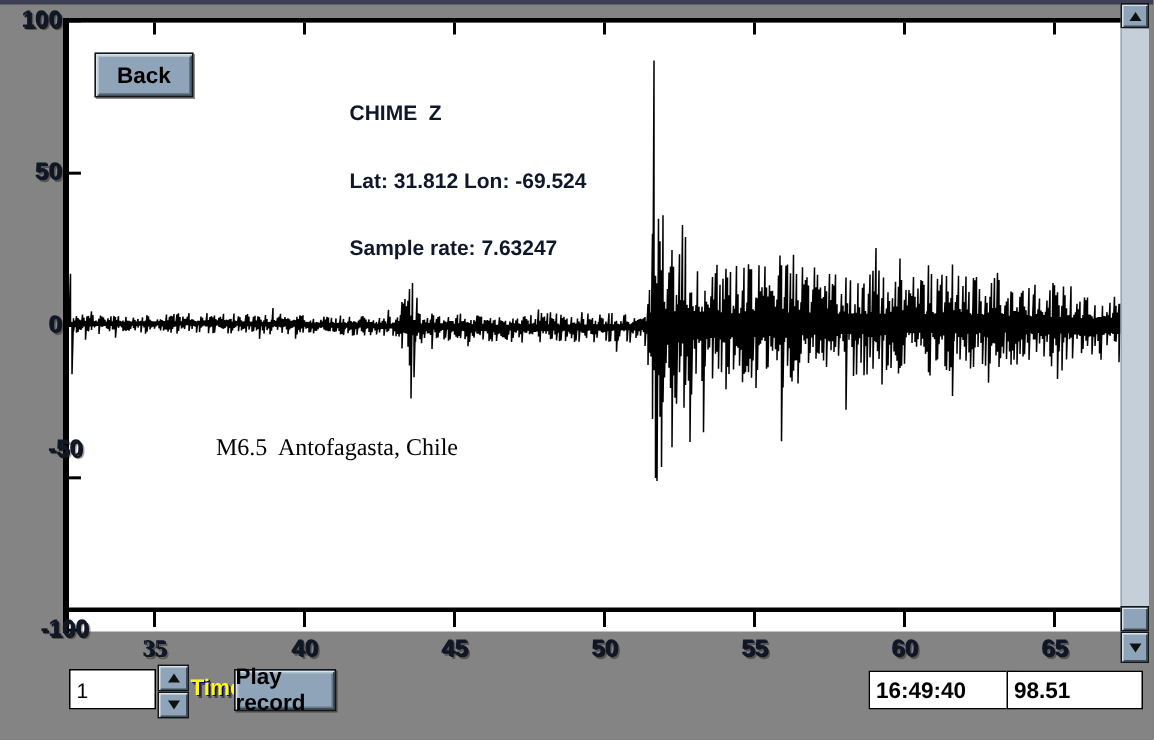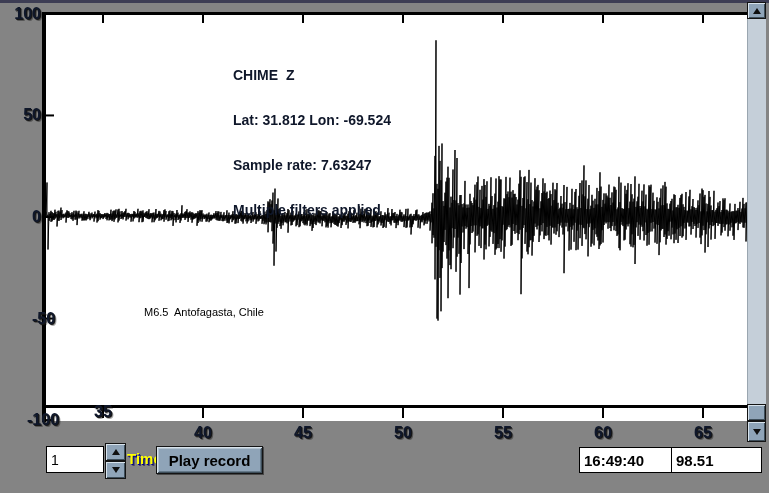--- a/index.html
+++ b/index.html
@@ -30,21 +30,21 @@
     position:absolute;background:#8fa4b8;border:1px solid #141414;
     box-shadow:inset 1px 1px 0 #d8e3ec,inset -1px -1px 0 #3e4e5a;
     display:flex;align-items:center;justify-content:center;
   }
   .field{
     position:absolute;background:#ffffff;border:1px solid #000;
     font-weight:bold;font-size:15px;color:#000;
     display:flex;align-items:center;padding:0 4px;
   }
   .infoblock{position:absolute;left:233px;top:38px;width:230px;color:#0f172a;font-weight:bold;font-size:14px;line-height:15px;white-space:pre;}
-  .annotation{position:absolute;left:144px;top:306px;font-family:Liberation Sans, sans-serif;font-size:11px;color:#000;white-space:pre;}
+  .annotation{position:absolute;left:144px;top:290px;font-family:Liberation Serif, serif;font-size:16px;color:#000;white-space:pre;}
   .timeexp{position:absolute;left:127px;top:450px;font-size:15px;font-weight:bold;color:#ffff00;
     text-shadow:1px 1px 0 #00008b,2px 2px 0 rgba(0,0,60,.5);z-index:1;white-space:nowrap;}
   .tri-up{width:0;height:0;border-left:4px solid transparent;border-right:4px solid transparent;border-bottom:6px solid #101010;}
   .tri-down{width:0;height:0;border-left:4px solid transparent;border-right:4px solid transparent;border-top:6px solid #101010;}
   .sb-track{position:absolute;left:747px;top:19px;width:19px;height:385px;background:#c5cfd9;border-left:1px solid #9aa6b0;}
 </style>
 </head>
 <body>
 
 <div class="screen">
@@ -78,54 +78,54 @@
         <rect x="702" y="15" width="2" height="8" fill="#000"></rect>
         <rect x="702" y="408" width="2" height="10" fill="#000"></rect>
       </g>
     <path id="trace" fill="none" stroke="#000" stroke-width="1" d="M46 211.8L46 217.5L47 182.5L47 217.8L48 214.7L48 249.5L49 212.2L49 220.9L50 213.8L50 218.1L51 210.8L51 221.8L52 212.0L52 221.3L53 213.0L53 219.6L54 213.5L54 220.0L55 209.7L55 218.7L56 211.8L56 217.6L57 214.0L57 226.5L58 210.8L58 220.5L59 210.6L59 220.9L60 212.1L60 217.6L61 207.6L61 220.0L62 210.1L62 217.4L63 214.1L63 218.3L64 213.7L64 217.3L65 214.6L65 217.3L66 212.5L66 222.6L67 210.3L67 217.4L68 211.0L68 218.0L69 211.6L69 217.4L70 213.1L70 217.1L71 214.6L71 218.8L72 212.2L72 219.4L73 213.5L73 220.8L74 210.8L74 217.2L75 214.4L75 219.6L76 210.6L76 219.6L77 211.4L77 225.1L78 213.3L78 217.6L79 210.8L79 218.5L80 213.9L80 217.1L81 214.4L81 218.2L82 213.7L82 220.7L83 214.5L83 220.1L84 211.3L84 220.6L85 213.8L85 220.0L86 213.9L86 220.5L87 214.3L87 219.3L88 214.5L88 217.0L89 211.8L89 218.7L90 213.3L90 220.2L91 214.4L91 217.2L92 212.6L92 218.4L93 214.2L93 217.0L94 214.0L94 221.6L95 211.6L95 217.0L96 214.4L96 218.3L97 213.7L97 222.5L98 210.1L98 221.2L99 210.9L99 217.6L100 213.1L100 219.6L101 214.0L101 218.2L102 214.3L102 217.7L103 214.3L103 219.1L104 214.3L104 217.6L105 213.0L105 216.9L106 214.2L106 218.9L107 212.9L107 220.3L108 213.4L108 217.6L109 214.0L109 220.4L110 214.1L110 219.6L111 209.7L111 219.7L112 213.5L112 221.1L113 211.2L113 219.6L114 210.5L114 221.8L115 210.8L115 219.3L116 209.4L116 217.8L117 214.3L117 217.6L118 209.5L118 222.4L119 208.8L119 220.6L120 211.4L120 216.8L121 214.3L121 219.0L122 211.0L122 218.2L123 212.6L123 219.4L124 212.5L124 216.8L125 211.1L125 216.9L126 208.8L126 220.6L127 213.3L127 217.3L128 212.8L128 219.3L129 213.1L129 217.1L130 214.0L130 217.7L131 214.3L131 221.7L132 213.8L132 216.9L133 214.0L133 221.4L134 211.0L134 218.5L135 211.9L135 217.6L136 213.7L136 216.9L137 213.8L137 217.6L138 208.8L138 217.5L139 213.3L139 222.2L140 211.3L140 218.3L141 210.8L141 217.7L142 211.6L142 222.2L143 210.4L143 221.7L144 212.8L144 217.0L145 213.7L145 216.9L146 211.8L146 218.0L147 211.2L147 218.3L148 212.7L148 218.9L149 209.2L149 219.2L150 213.5L150 218.6L151 213.1L151 217.6L152 213.5L152 222.3L153 212.8L153 218.6L154 212.6L154 222.2L155 214.5L155 220.3L156 209.0L156 218.6L157 213.8L157 218.0L158 214.1L158 217.1L159 210.9L159 220.8L160 211.5L160 217.5L161 213.7L161 220.3L162 214.4L162 219.2L163 214.3L163 219.0L164 210.1L164 221.7L165 209.4L165 217.4L166 211.1L166 219.7L167 214.5L167 217.3L168 214.5L168 221.2L169 211.2L169 220.8L170 210.5L170 218.0L171 213.7L171 220.3L172 210.9L172 219.3L173 211.3L173 225.9L174 213.1L174 217.3L175 214.7L175 220.2L176 213.6L176 222.4L177 210.0L177 217.5L178 212.7L178 220.0L179 214.7L179 218.9L180 214.6L180 222.9L181 213.3L181 220.5L182 205.3L182 218.0L183 213.4L183 217.3L184 214.2L184 218.0L185 211.9L185 219.9L186 211.2L186 217.7L187 209.2L187 218.2L188 212.4L188 221.9L189 212.8L189 217.9L190 211.4L190 217.5L191 212.7L191 219.6L192 212.2L192 222.7L193 212.8L193 219.5L194 213.9L194 218.8L195 213.7L195 218.4L196 213.2L196 217.8L197 213.5L197 225.8L198 211.2L198 223.0L199 212.7L199 219.9L200 210.2L200 221.5L201 210.7L201 218.9L202 210.2L202 221.7L203 213.5L203 217.6L204 214.7L204 219.1L205 214.6L205 218.5L206 214.7L206 221.6L207 213.7L207 221.5L208 215.1L208 219.0L209 212.5L209 222.2L210 215.1L210 220.4L211 214.7L211 220.6L212 214.9L212 219.4L213 215.2L213 218.2L214 213.2L214 218.6L215 214.4L215 218.1L216 211.1L216 219.6L217 213.0L217 220.3L218 211.2L218 220.4L219 211.7L219 220.8L220 215.2L220 220.7L221 211.9L221 218.3L222 214.7L222 220.9L223 215.4L223 221.3L224 212.3L224 220.9L225 215.4L225 218.6L226 215.1L226 220.6L227 210.3L227 222.9L228 215.1L228 222.6L229 212.6L229 223.4L230 214.9L230 219.4L231 215.5L231 218.4L232 214.4L232 222.1L233 211.2L233 220.3L234 214.0L234 219.5L235 214.9L235 223.7L236 214.1L236 223.4L237 214.5L237 219.2L238 215.1L238 223.1L239 213.7L239 219.0L240 213.0L240 218.3L241 211.0L241 220.8L242 210.7L242 221.6L243 211.8L243 223.6L244 213.0L244 219.3L245 214.8L245 218.7L246 213.0L246 221.3L247 214.7L247 223.5L248 214.5L248 221.4L249 213.5L249 218.7L250 215.6L250 220.3L251 214.6L251 223.0L252 215.9L252 219.6L253 212.0L253 221.6L254 215.1L254 219.3L255 214.0L255 219.3L256 212.4L256 223.8L257 214.2L257 219.4L258 215.8L258 221.4L259 206.6L259 220.6L260 211.2L260 218.9L261 215.9L261 218.9L262 215.2L262 223.8L263 215.1L263 220.8L264 213.1L264 224.2L265 211.6L265 222.6L266 214.0L266 224.4L267 210.1L267 222.4L268 201.4L268 232.3L269 202.4L269 221.7L270 199.3L270 222.1L271 204.2L271 222.4L272 200.5L272 231.2L273 192.6L273 243.6L274 210.3L274 265.7L275 188.6L275 223.5L276 213.3L276 251.5L277 213.3L277 227.8L278 198.5L278 223.8L279 208.9L279 221.8L280 209.3L280 226.1L281 215.6L281 228.8L282 213.4L282 222.8L283 213.1L283 225.3L284 214.8L284 220.7L285 212.0L285 222.3L286 215.4L286 222.1L287 213.1L287 223.3L288 209.0L288 232.7L289 210.2L289 219.5L290 215.3L290 221.5L291 212.6L291 225.4L292 211.3L292 225.0L293 210.9L293 221.8L294 215.5L294 220.6L295 215.6L295 219.9L296 213.6L296 226.3L297 214.4L297 225.1L298 214.9L298 219.7L299 211.4L299 227.2L300 214.0L300 226.3L301 214.0L301 221.4L302 214.1L302 220.7L303 215.9L303 223.1L304 212.1L304 224.5L305 209.9L305 225.3L306 215.5L306 223.9L307 209.1L307 225.5L308 214.1L308 220.4L309 214.0L309 220.7L310 212.6L310 226.1L311 214.8L311 224.3L312 214.8L312 230.8L313 215.4L313 228.0L314 213.3L314 221.8L315 216.1L315 223.9L316 213.4L316 225.1L317 214.3L317 220.9L318 210.3L318 222.4L319 210.5L319 222.4L320 211.2L320 223.4L321 211.1L321 220.5L322 215.9L322 226.3L323 213.3L323 220.6L324 213.7L324 220.8L325 213.4L325 222.3L326 213.9L326 227.4L327 212.1L327 226.1L328 215.5L328 227.6L329 213.6L329 221.4L330 213.2L330 223.2L331 216.5L331 227.3L332 216.5L332 222.8L333 211.5L333 222.3L334 213.6L334 223.9L335 214.0L335 224.8L336 214.9L336 224.9L337 213.8L337 226.0L338 216.5L338 226.6L339 216.5L339 223.1L340 214.3L340 220.3L341 215.2L341 228.0L342 212.3L342 225.2L343 215.6L343 221.3L344 213.6L344 221.8L345 212.4L345 220.3L346 215.6L346 224.9L347 216.1L347 222.7L348 213.6L348 228.4L349 211.2L349 221.0L350 210.8L350 221.8L351 212.7L351 221.9L352 213.7L352 220.4L353 216.2L353 222.9L354 210.1L354 222.2L355 215.7L355 222.8L356 215.2L356 221.2L357 212.7L357 221.2L358 216.6L358 221.0L359 206.3L359 224.3L360 213.9L360 228.2L361 208.7L361 220.6L362 211.6L362 222.1L363 211.0L363 220.7L364 214.0L364 222.5L365 208.9L365 220.8L366 216.3L366 223.1L367 208.2L367 226.2L368 212.1L368 225.8L369 212.7L369 220.3L370 214.2L370 223.0L371 209.0L371 226.9L372 215.7L372 221.8L373 216.5L373 227.4L374 209.8L374 227.0L375 212.0L375 221.0L376 211.2L376 220.5L377 213.2L377 227.4L378 212.4L378 224.4L379 216.3L379 221.1L380 216.5L380 222.5L381 211.3L381 225.5L382 215.2L382 223.0L383 215.0L383 228.0L384 215.8L384 226.9L385 212.4L385 220.2L386 214.3L386 227.8L387 215.5L387 220.9L388 208.1L388 221.8L389 212.7L389 221.9L390 216.4L390 223.7L391 216.4L391 225.4L392 209.0L392 220.4L393 212.9L393 220.2L394 213.1L394 222.6L395 212.0L395 222.9L396 216.0L396 228.1L397 213.9L397 222.7L398 216.3L398 225.2L399 214.7L399 220.3L400 209.7L400 220.5L401 211.9L401 221.5L402 212.4L402 221.8L403 216.2L403 221.3L404 214.4L404 227.1L405 215.7L405 220.8L406 208.9L406 227.8L407 216.0L407 227.4L408 208.7L408 220.5L409 216.3L409 220.3L410 214.5L410 227.4L411 213.8L411 234.5L412 215.8L412 227.1L413 216.2L413 224.3L414 214.1L414 220.2L415 215.9L415 220.2L416 210.2L416 220.8L417 209.6L417 220.1L418 214.4L418 227.7L419 214.6L419 220.0L420 216.1L420 228.4L421 215.6L421 221.5L422 214.8L422 222.3L423 212.1L423 220.3L424 214.1L424 225.3L425 213.3L425 223.7L426 212.8L426 220.7L427 212.5L427 223.8L428 212.9L428 219.9L429 212.2L429 221.4L430 211.4L430 230.6L431 214.1L431 222.4L432 202.7L432 243.3L433 193.3L433 235.1L434 208.4L434 237.7L435 155.9L435 279.4L436 40.3L436 246.8L437 183.9L437 318.6L438 188.8L438 320.6L439 145.9L439 250.2L440 160.9L440 277.9L441 180.2L441 311.3L442 143.5L442 268.1L443 201.1L443 251.6L444 205.9L444 242.0L445 192.7L445 229.8L446 181.6L446 245.1L447 177.7L447 258.6L448 166.7L448 298.2L449 177.8L449 250.4L450 207.5L450 265.1L451 196.7L451 269.2L452 202.8L452 228.2L453 169.5L453 248.2L454 200.0L454 237.5L455 150.0L455 229.0L456 200.4L456 271.8L457 158.0L457 256.7L458 203.1L458 237.6L459 205.3L459 253.8L460 195.1L460 294.6L461 195.0L461 263.0L462 204.1L462 226.5L463 207.4L463 232.5L464 203.4L464 249.1L465 180.9L465 226.1L466 204.5L466 228.7L467 207.9L467 227.2L468 204.5L468 254.0L469 207.6L469 288.1L470 193.8L470 244.4L471 201.1L471 226.0L472 203.0L472 233.0L473 205.2L473 231.6L474 197.5L474 225.4L475 184.7L475 252.4L476 199.7L476 225.3L477 182.2L477 235.8L478 176.5L478 234.4L479 206.9L479 245.9L480 189.8L480 226.3L481 208.1L481 248.1L482 185.9L482 228.2L483 199.6L483 228.4L484 179.1L484 259.5L485 185.0L485 244.6L486 196.9L486 249.3L487 181.3L487 226.0L488 208.9L488 224.8L489 203.9L489 246.4L490 205.8L490 236.9L491 177.3L491 230.6L492 196.1L492 231.8L493 208.8L493 243.9L494 205.1L494 233.1L495 193.6L495 254.8L496 178.5L496 249.4L497 207.5L497 248.1L498 201.7L498 244.0L499 176.2L499 248.1L500 179.5L500 239.1L501 179.5L501 251.8L502 206.1L502 240.4L503 207.1L503 224.7L504 198.3L504 258.6L505 198.9L505 246.6L506 176.9L506 230.2L507 194.1L507 229.2L508 191.5L508 226.8L509 197.2L509 225.0L510 177.6L510 227.4L511 191.7L511 245.9L512 197.6L512 244.8L513 190.2L513 223.9L514 194.1L514 231.0L515 193.8L515 233.8L516 197.1L516 225.1L517 204.5L517 232.9L518 199.6L518 240.2L519 183.7L519 234.1L520 170.3L520 229.8L521 176.8L521 294.2L522 205.9L522 258.4L523 198.0L523 228.0L524 177.2L524 225.1L525 176.4L525 243.9L526 208.3L526 232.2L527 182.1L527 251.6L528 199.2L528 254.3L529 169.9L529 247.2L530 204.1L530 240.3L531 182.6L531 240.1L532 200.1L532 255.6L533 206.5L533 241.8L534 201.5L534 235.8L535 178.2L535 223.5L536 189.7L536 227.0L537 186.6L537 229.4L538 184.9L538 225.6L539 190.3L539 242.0L540 208.3L540 235.4L541 201.3L541 225.0L542 193.0L542 231.4L543 178.4L543 223.1L544 191.5L544 239.1L545 183.2L545 235.2L546 193.0L546 235.8L547 191.7L547 226.9L548 199.0L548 235.2L549 198.0L549 240.4L550 190.6L550 225.8L551 194.1L551 244.6L552 205.7L552 227.1L553 182.7L553 227.7L554 200.1L554 233.5L555 189.3L555 227.5L556 190.3L556 234.7L557 183.0L557 231.3L558 202.8L558 223.9L559 209.1L559 237.1L560 207.8L560 225.5L561 196.0L561 222.6L562 203.7L562 227.5L563 207.7L563 234.5L564 185.0L564 273.2L565 202.1L565 222.6L566 209.1L566 226.5L567 186.9L567 222.8L568 209.0L568 231.3L569 208.8L569 250.6L570 202.9L570 226.9L571 208.5L571 249.6L572 188.8L572 229.6L573 204.8L573 225.4L574 209.1L574 241.8L575 191.9L575 222.7L576 189.0L576 250.2L577 207.3L577 230.7L578 209.1L578 249.6L579 195.8L579 224.6L580 183.0L580 238.2L581 208.0L581 224.9L582 180.5L582 245.9L583 194.4L583 227.4L584 165.4L584 228.2L585 196.3L585 234.1L586 180.4L586 239.3L587 209.1L587 223.6L588 198.7L588 256.4L589 185.0L589 227.2L590 209.2L590 223.3L591 205.7L591 246.7L592 194.8L592 243.6L593 200.7L593 229.8L594 207.9L594 245.3L595 198.8L595 228.3L596 204.4L596 234.3L597 187.9L597 236.8L598 204.4L598 240.5L599 191.1L599 249.0L600 172.3L600 245.4L601 186.6L601 243.9L602 206.9L602 230.2L603 199.9L603 242.5L604 193.4L604 225.0L605 203.7L605 221.8L606 193.4L606 223.4L607 195.6L607 222.1L608 197.4L608 228.7L609 184.6L609 222.2L610 197.8L610 228.0L611 205.0L611 231.1L612 192.4L612 226.1L613 202.6L613 221.9L614 186.6L614 230.3L615 187.3L615 225.8L616 189.8L616 231.1L617 209.3L617 235.9L618 207.5L618 234.5L619 176.8L619 248.1L620 202.1L620 250.3L621 182.6L621 221.9L622 208.0L622 224.7L623 209.0L623 226.1L624 208.8L624 240.4L625 185.8L625 239.7L626 193.8L626 229.5L627 189.9L627 224.3L628 183.2L628 226.4L629 208.2L629 223.7L630 201.6L630 244.2L631 184.0L631 246.6L632 194.3L632 234.3L633 201.7L633 247.3L634 198.6L634 244.9L635 176.4L635 264.0L636 206.9L636 227.4L637 201.3L637 222.2L638 196.7L638 235.9L639 183.8L639 224.6L640 206.0L640 239.7L641 207.9L641 224.8L642 190.7L642 226.7L643 201.4L643 231.2L644 184.4L644 240.5L645 206.4L645 222.4L646 194.6L646 235.0L647 208.8L647 245.7L648 209.8L648 232.9L649 185.3L649 244.7L650 186.8L650 231.6L651 184.7L651 222.8L652 209.1L652 231.4L653 192.7L653 222.0L654 200.8L654 228.6L655 209.3L655 242.6L656 210.0L656 224.4L657 197.3L657 243.8L658 201.8L658 225.0L659 208.4L659 255.1L660 197.8L660 242.3L661 188.6L661 230.4L662 205.3L662 228.8L663 185.4L663 228.9L664 205.1L664 237.0L665 181.9L665 234.5L666 186.7L666 244.6L667 203.4L667 238.9L668 208.8L668 231.2L669 209.3L669 235.7L670 203.7L670 221.6L671 201.0L671 239.3L672 198.8L672 227.6L673 210.5L673 234.4L674 194.3L674 243.2L675 195.0L675 233.6L676 207.3L676 239.8L677 207.3L677 229.2L678 204.8L678 243.0L679 207.8L679 227.7L680 197.9L680 236.0L681 195.1L681 226.3L682 193.8L682 237.6L683 204.3L683 236.2L684 206.9L684 222.9L685 210.0L685 228.5L686 192.0L686 239.9L687 210.5L687 221.8L688 211.1L688 222.7L689 196.4L689 226.4L690 189.8L690 226.3L691 209.3L691 234.6L692 206.2L692 221.9L693 199.0L693 229.0L694 207.0L694 223.9L695 208.1L695 226.0L696 210.0L696 237.6L697 207.8L697 223.8L698 200.4L698 227.9L699 205.2L699 223.0L700 193.5L700 237.6L701 211.4L701 244.1L702 188.6L702 235.4L703 190.2L703 225.7L704 196.8L704 230.1L705 194.9L705 252.6L706 203.5L706 234.3L707 211.4L707 222.3L708 203.9L708 247.0L709 191.0L709 228.4L710 196.9L710 225.0L711 205.5L711 239.6L712 210.1L712 222.1L713 210.1L713 226.1L714 190.8L714 225.1L715 211.6L715 238.9L716 209.9L716 223.0L717 208.2L717 223.0L718 202.5L718 225.9L719 206.2L719 223.2L720 201.1L720 224.0L721 212.1L721 235.4L722 210.0L722 232.6L723 198.4L723 223.8L724 200.1L724 227.1L725 198.3L725 230.7L726 209.7L726 224.4L727 209.8L727 224.2L728 210.8L728 236.3L729 212.4L729 224.5L730 203.5L730 230.7L731 211.8L731 222.8L732 211.4L732 227.3L733 211.3L733 235.7L734 211.3L734 239.9L735 203.9L735 223.3L736 210.7L736 223.2L737 210.8L737 222.2L738 208.1L738 230.1L739 210.2L739 222.9L740 201.8L740 223.9L741 211.9L741 221.9L742 208.5L742 222.6L743 197.9L743 227.4L744 203.9L744 227.8L745 208.3L745 222.7L746 202.6L746 241.5L747 202.4L747 222.4L748 198.7L748 233.8L749 212.3L749 221.9L750 205.2L750 233.2L751 209.8L751 233.3L752 209.4L752 230.1"></path>
   </svg>
 
   <div id="ylabels">
       <div class="embossed ytick" style="left: 1px; top: 4.9px;">100</div>
       <div class="embossed ytick" style="left: 1px; top: 106.45px;">50</div>
       <div class="embossed ytick" style="left: 1px; top: 208px;">0</div>
-      <div class="embossed ytick" style="left: 1px; top: 310px; padding-left: 31px;">-50</div>
+      <div class="embossed ytick" style="left: 1px; top: 291px; padding-left: 31px;">-50</div>
       <div class="embossed ytick" style="left: 1px; top: 411.1px; padding-left: 26px;">-100</div>
     </div>
 
   <div id="xlabels">
-      <div class="embossed xtick" style="left: 81px; top: 403px;">35</div>
+      <div class="embossed xtick" style="left: 81px; top: 424px; font-family: Liberation Serif, serif;">35</div>
       <div class="embossed xtick" style="left: 181px; top: 424px;">40</div>
       <div class="embossed xtick" style="left: 281px; top: 424px;">45</div>
       <div class="embossed xtick" style="left: 381px; top: 424px;">50</div>
       <div class="embossed xtick" style="left: 481px; top: 424px;">55</div>
       <div class="embossed xtick" style="left: 581px; top: 424px;">60</div>
       <div class="embossed xtick" style="left: 681px; top: 424px;">65</div>
     </div>
 
 
+  <div class="btn" style="left:63px;top:35px;width:66px;height:30px;">Back</div>
 
   <div class="infoblock">
     <div>CHIME  Z</div>
     <div>Lat: 31.812 Lon: -69.524</div>
     <div>Sample rate: 7.63247</div>
-    <div>Multiple filters applied</div>
   </div>
 
   <div class="annotation">M6.5  Antofagasta, Chile</div>
 
   <div class="field" style="left:46px;top:446px;width:58px;height:27px;font-weight:normal;font-size:14px;">1</div>
   <div class="smallbtn" style="left:105px;top:443px;width:21px;height:18px;">
     <span class="tri-up"></span>
   </div>
   <div class="smallbtn" style="left:105px;top:461px;width:21px;height:18px;">
     <span class="tri-down"></span>
   </div>
   <div class="timeexp">Time Exp</div>
-  <div class="btn" style="left:156px;top:446px;width:107px;height:28px;z-index:2;">Play record</div>
+  <div class="btn" style="left:156px;top:446px;width:68px;height:28px;z-index:2;">Play record</div>
 
   <div class="field" style="left:579px;top:447px;width:99px;height:26px;">16:49:40</div>
   <div class="field" style="left:671px;top:447px;width:91px;height:26px;">98.51</div>
 
   <div class="smallbtn" style="left:747px;top:2px;width:19px;height:17px;">
     <span class="tri-up"></span>
   </div>
   <div class="sb-track"></div>
   <div class="smallbtn" style="left:747px;top:404px;width:19px;height:17px;"></div>
   <div class="smallbtn" style="left:747px;top:421px;width:19px;height:21px;">

